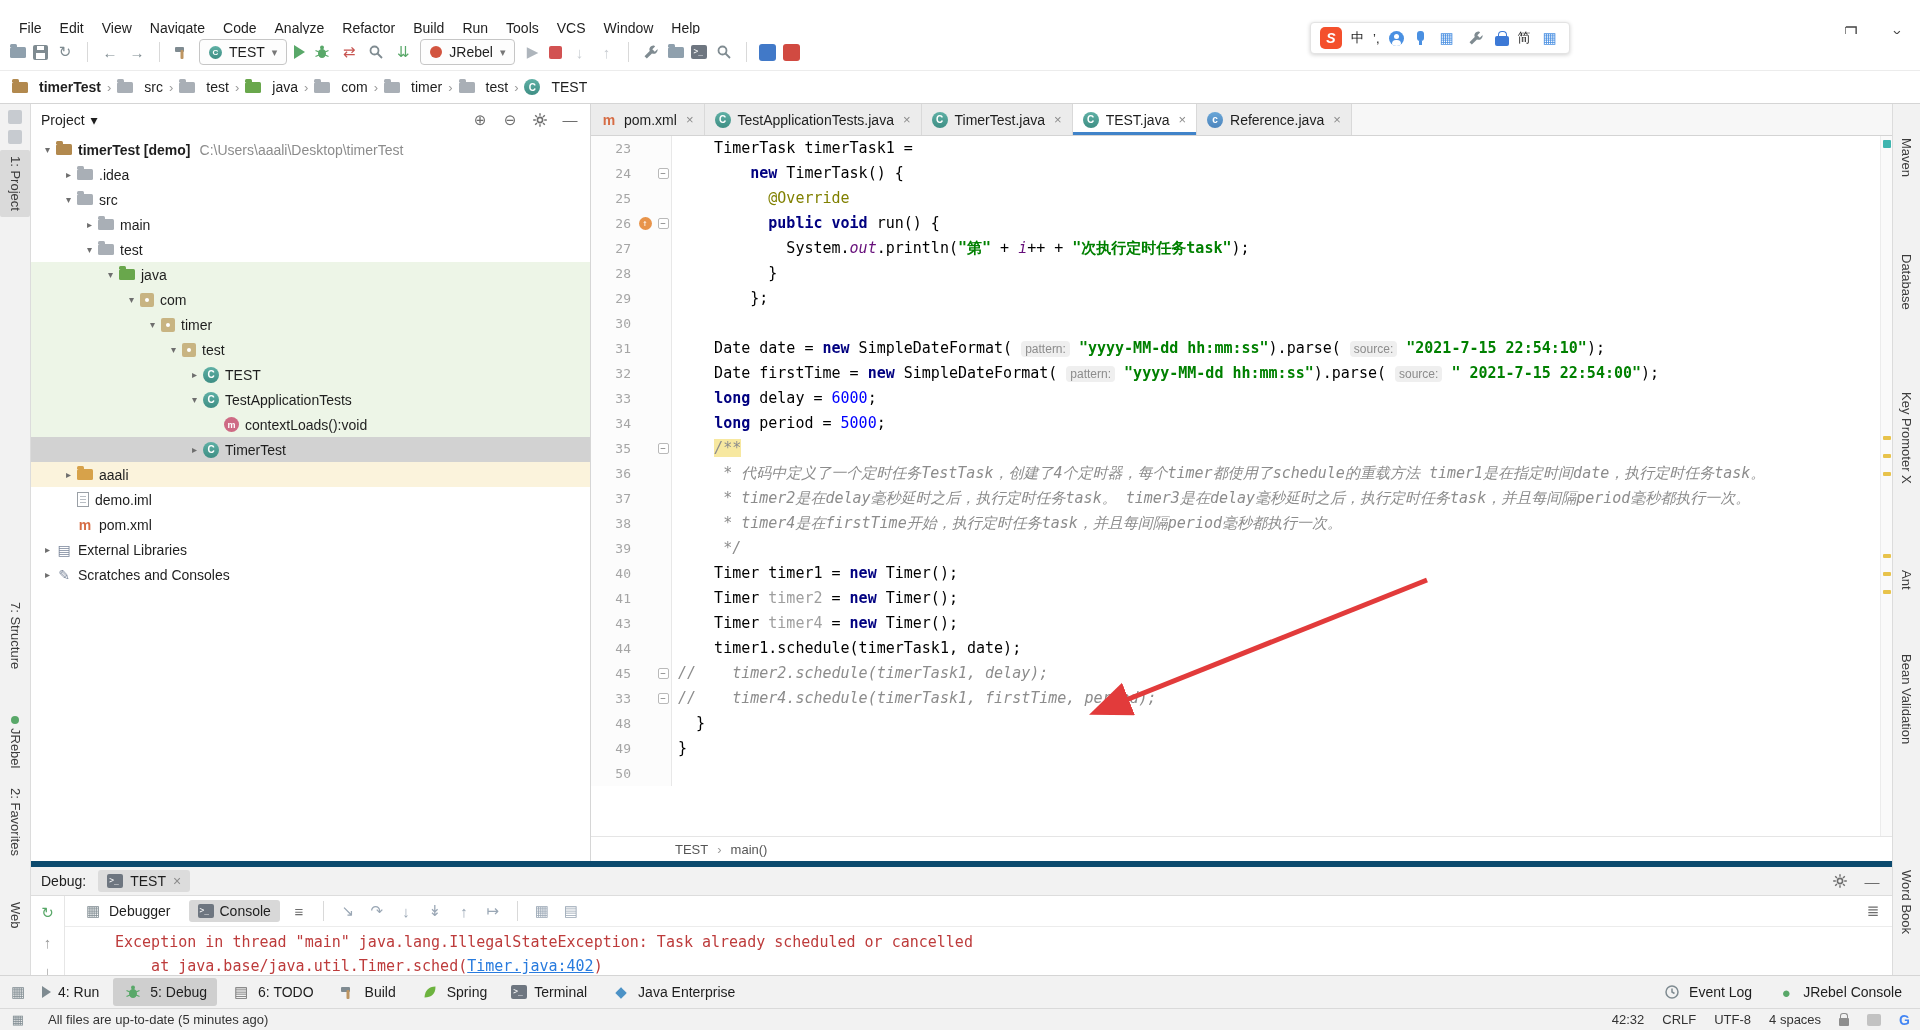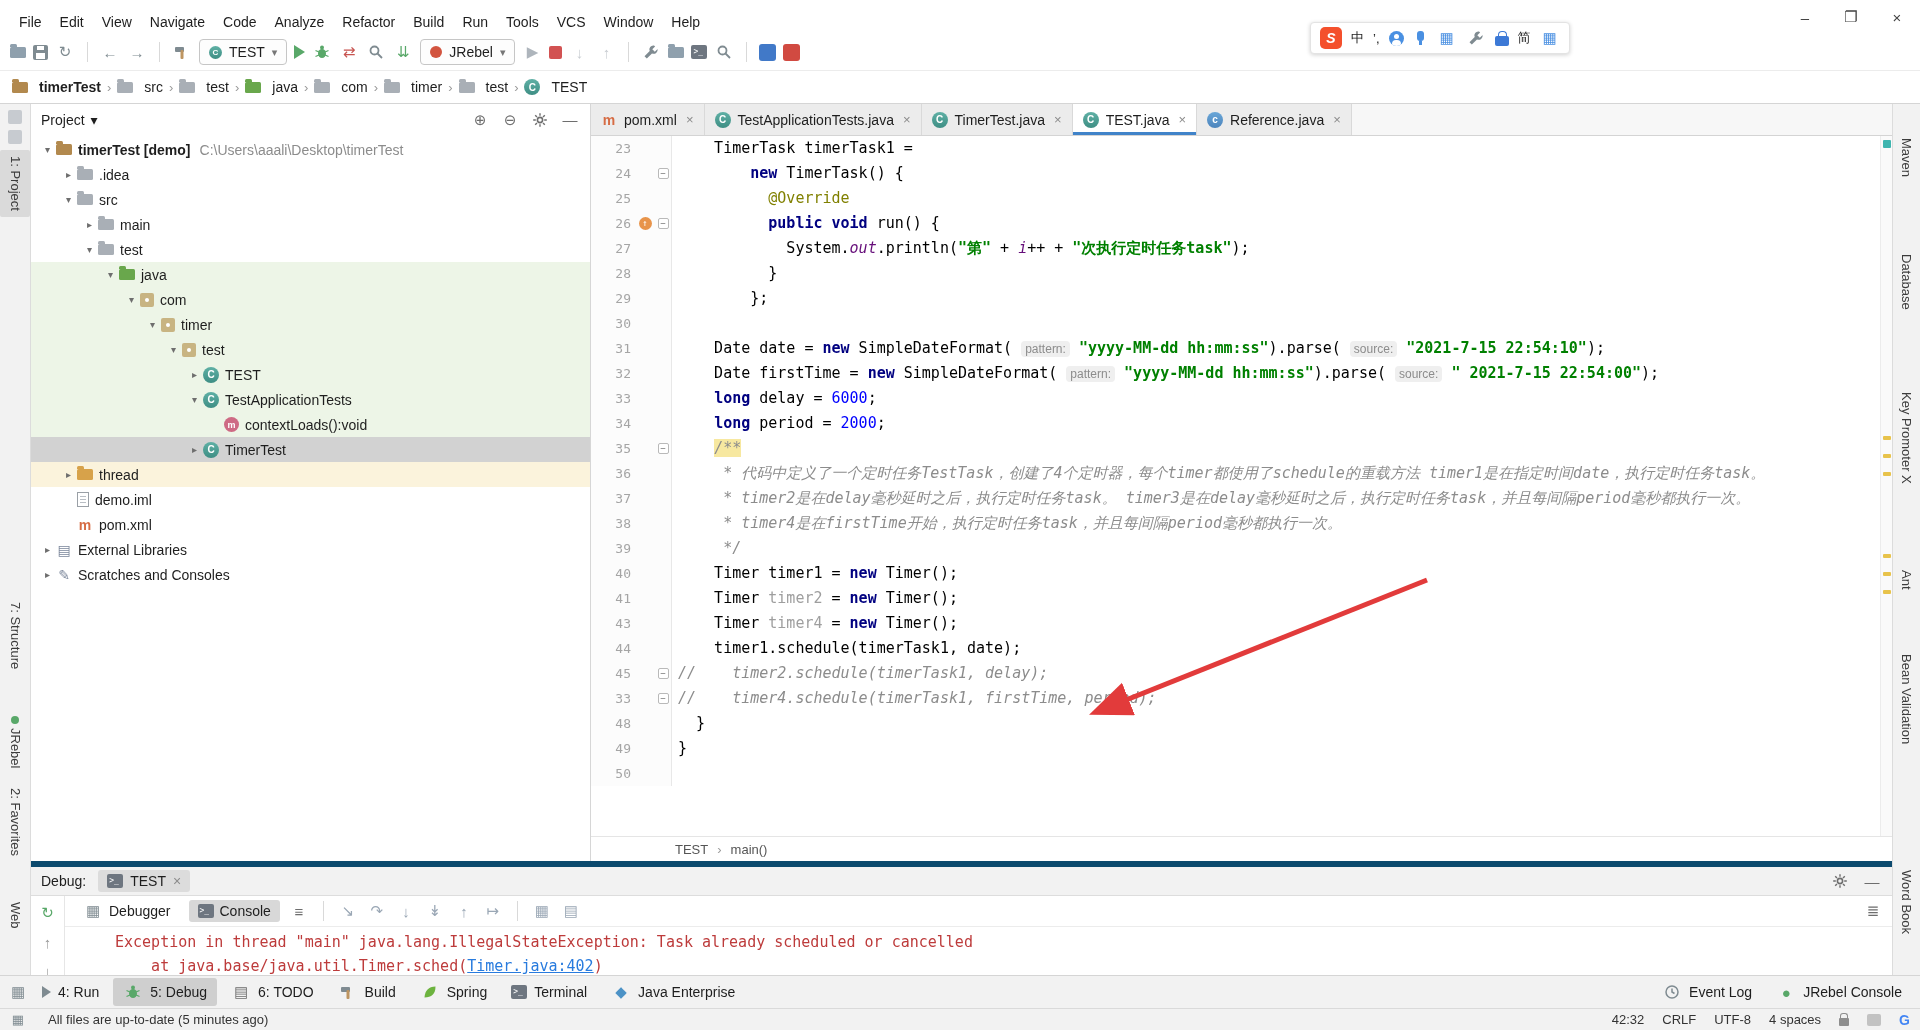--- a/index.html
+++ b/index.html
@@ -1,21 +1,21 @@
 <!DOCTYPE html>
 <html><head>
 <meta charset="utf-8">
 <style>
   *{margin:0;padding:0;box-sizing:border-box}
   html,body{width:1920px;height:1030px;overflow:hidden}
   body{font-family:"Liberation Sans",sans-serif;font-size:14px;color:#1e1e1e;background:#F2F2F2}
   .window{display:flex;flex-direction:column;height:100%}
 
   
-  .titlebar{height:34px;background:#fff;display:flex;align-items:flex-end;padding:16px 0 0 10px;gap:2px}
+  .titlebar{height:34px;background:#fff;display:flex;align-items:flex-start;padding:16px 0 0 10px;gap:2px}
   .menu-item{padding:4px 9px;border-radius:3px;cursor:default;font-size:14px}
   .app-title{margin-left:18px;color:#1e1e1e;font-size:14px;white-space:nowrap;overflow:hidden}
   .win-controls{margin-left:auto;display:flex;flex:none}
   .win-btn{width:46px;height:34px;display:flex;align-items:center;justify-content:center;font-size:15px;color:#444}
 
   
   .toolbar{height:37px;background:#fff;display:flex;align-items:center;padding:0 10px;gap:7px;border-bottom:1px solid #ECECEC}
   .tb-sep{width:1px;height:20px;background:#D9D9D9;margin:0 5px;flex:none}
   .gi{display:inline-flex;width:20px;height:20px;align-items:center;justify-content:center;font-size:15px;color:#6E6E6E;flex:none}
   .svgi{display:inline-flex;width:20px;height:20px;align-items:center;justify-content:center;flex:none}
@@ -407,21 +407,21 @@
                 <span class="tw-name">contextLoads():void</span>
               </div>
               <div class="tree-row selected" style="padding-left: 155px;">
                 <span class="tw-arrow">▸</span>
                 <span class="ic-class">C</span>
                 <span class="tw-name">TimerTest</span>
               </div>
               <div class="tree-row yellow" style="padding-left: 29px;">
                 <span class="tw-arrow">▸</span>
                 <span class="ic-folder amber"></span>
-                <span class="tw-name">thread</span>
+                <span class="tw-name">aaali</span>
               </div>
               <div class="tree-row" style="padding-left: 29px;">
                 <span class="tw-arrow"></span>
                 <span class="ic-file"></span>
                 <span class="tw-name">demo.iml</span>
               </div>
               <div class="tree-row" style="padding-left: 29px;">
                 <span class="tw-arrow"></span>
                 <span class="ic-maven">m</span>
                 <span class="tw-name">pom.xml</span>
@@ -473,21 +473,21 @@
                 <div class="code-line"><span class="gut"><span class="lnum">24</span><span class="gicon"></span><span class="fold"><span class="fold-box">−</span></span></span><span class="ltext"><span class="tk-p">        </span><span class="tk-k">new</span><span class="tk-p"> TimerTask() {</span></span></div>
                 <div class="code-line"><span class="gut"><span class="lnum">25</span><span class="gicon"></span><span class="fold"></span></span><span class="ltext"><span class="tk-p">          </span><span class="tk-a">@Override</span></span></div>
                 <div class="code-line"><span class="gut"><span class="lnum">26</span><span class="gicon"><span class="ov-ic">↑</span></span><span class="fold"><span class="fold-box">−</span></span></span><span class="ltext"><span class="tk-p">          </span><span class="tk-k">public</span><span class="tk-p"> </span><span class="tk-k">void</span><span class="tk-p"> run() {</span></span></div>
                 <div class="code-line"><span class="gut"><span class="lnum">27</span><span class="gicon"></span><span class="fold"></span></span><span class="ltext"><span class="tk-p">            System.</span><span class="tk-f">out</span><span class="tk-p">.println(</span><span class="tk-s">"第"</span><span class="tk-p"> + </span><span class="tk-f">i</span><span class="tk-p">++ + </span><span class="tk-s">"次执行定时任务task"</span><span class="tk-p">);</span></span></div>
                 <div class="code-line"><span class="gut"><span class="lnum">28</span><span class="gicon"></span><span class="fold"></span></span><span class="ltext"><span class="tk-p">          }</span></span></div>
                 <div class="code-line"><span class="gut"><span class="lnum">29</span><span class="gicon"></span><span class="fold"></span></span><span class="ltext"><span class="tk-p">        };</span></span></div>
                 <div class="code-line"><span class="gut"><span class="lnum">30</span><span class="gicon"></span><span class="fold"></span></span><span class="ltext"></span></div>
                 <div class="code-line"><span class="gut"><span class="lnum">31</span><span class="gicon"></span><span class="fold"></span></span><span class="ltext"><span class="tk-p">    Date date = </span><span class="tk-k">new</span><span class="tk-p"> SimpleDateFormat( </span><span class="tk-h">pattern:</span><span class="tk-p"> </span><span class="tk-s">"yyyy-MM-dd hh:mm:ss"</span><span class="tk-p">).parse( </span><span class="tk-h">source:</span><span class="tk-p"> </span><span class="tk-s">"2021-7-15 22:54:10"</span><span class="tk-p">);</span></span></div>
                 <div class="code-line"><span class="gut"><span class="lnum">32</span><span class="gicon"></span><span class="fold"></span></span><span class="ltext"><span class="tk-p">    Date firstTime = </span><span class="tk-k">new</span><span class="tk-p"> SimpleDateFormat( </span><span class="tk-h">pattern:</span><span class="tk-p"> </span><span class="tk-s">"yyyy-MM-dd hh:mm:ss"</span><span class="tk-p">).parse( </span><span class="tk-h">source:</span><span class="tk-p"> </span><span class="tk-s">" 2021-7-15 22:54:00"</span><span class="tk-p">);</span></span></div>
                 <div class="code-line"><span class="gut"><span class="lnum">33</span><span class="gicon"></span><span class="fold"></span></span><span class="ltext"><span class="tk-p">    </span><span class="tk-k">long</span><span class="tk-p"> delay = </span><span class="tk-n">6000</span><span class="tk-p">;</span></span></div>
-                <div class="code-line"><span class="gut"><span class="lnum">34</span><span class="gicon"></span><span class="fold"></span></span><span class="ltext"><span class="tk-p">    </span><span class="tk-k">long</span><span class="tk-p"> period = </span><span class="tk-n">2000</span><span class="tk-p">;</span></span></div>
+                <div class="code-line"><span class="gut"><span class="lnum">34</span><span class="gicon"></span><span class="fold"></span></span><span class="ltext"><span class="tk-p">    </span><span class="tk-k">long</span><span class="tk-p"> period = </span><span class="tk-n">5000</span><span class="tk-p">;</span></span></div>
                 <div class="code-line"><span class="gut"><span class="lnum">35</span><span class="gicon"></span><span class="fold"><span class="fold-box">−</span></span></span><span class="ltext"><span class="tk-p">    </span><span class="tk-chl">/**</span></span></div>
                 <div class="code-line"><span class="gut"><span class="lnum">36</span><span class="gicon"></span><span class="fold"></span></span><span class="ltext"><span class="tk-c">     * 代码中定义了一个定时任务TestTask，创建了4个定时器，每个timer都使用了schedule的重载方法 timer1是在指定时间date，执行定时任务task。</span></span></div>
                 <div class="code-line"><span class="gut"><span class="lnum">37</span><span class="gicon"></span><span class="fold"></span></span><span class="ltext"><span class="tk-c">     * timer2是在delay毫秒延时之后，执行定时任务task。 timer3是在delay毫秒延时之后，执行定时任务task，并且每间隔period毫秒都执行一次。</span></span></div>
                 <div class="code-line"><span class="gut"><span class="lnum">38</span><span class="gicon"></span><span class="fold"></span></span><span class="ltext"><span class="tk-c">     * timer4是在firstTime开始，执行定时任务task，并且每间隔period毫秒都执行一次。</span></span></div>
                 <div class="code-line"><span class="gut"><span class="lnum">39</span><span class="gicon"></span><span class="fold"></span></span><span class="ltext"><span class="tk-c">     */</span></span></div>
                 <div class="code-line"><span class="gut"><span class="lnum">40</span><span class="gicon"></span><span class="fold"></span></span><span class="ltext"><span class="tk-p">    Timer timer1 = </span><span class="tk-k">new</span><span class="tk-p"> Timer();</span></span></div>
                 <div class="code-line"><span class="gut"><span class="lnum">41</span><span class="gicon"></span><span class="fold"></span></span><span class="ltext"><span class="tk-p">    Timer </span><span class="tk-u">timer2</span><span class="tk-p"> = </span><span class="tk-k">new</span><span class="tk-p"> Timer();</span></span></div>
                 <div class="code-line"><span class="gut"><span class="lnum">43</span><span class="gicon"></span><span class="fold"></span></span><span class="ltext"><span class="tk-p">    Timer </span><span class="tk-u">timer4</span><span class="tk-p"> = </span><span class="tk-k">new</span><span class="tk-p"> Timer();</span></span></div>
                 <div class="code-line"><span class="gut"><span class="lnum">44</span><span class="gicon"></span><span class="fold"></span></span><span class="ltext"><span class="tk-p">    timer1.schedule(timerTask1, date);</span></span></div>
                 <div class="code-line"><span class="gut"><span class="lnum">45</span><span class="gicon"></span><span class="fold"><span class="fold-box">−</span></span></span><span class="ltext"><span class="tk-c">//    timer2.schedule(timerTask1, delay);</span></span></div>

